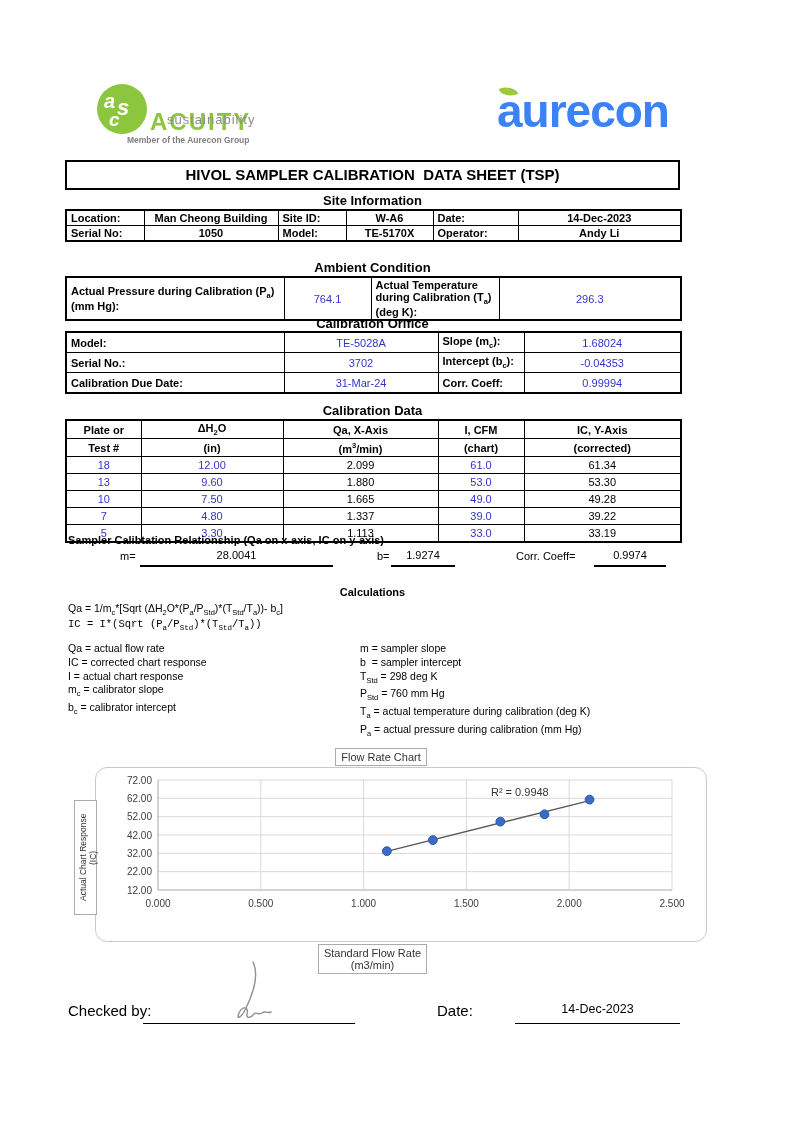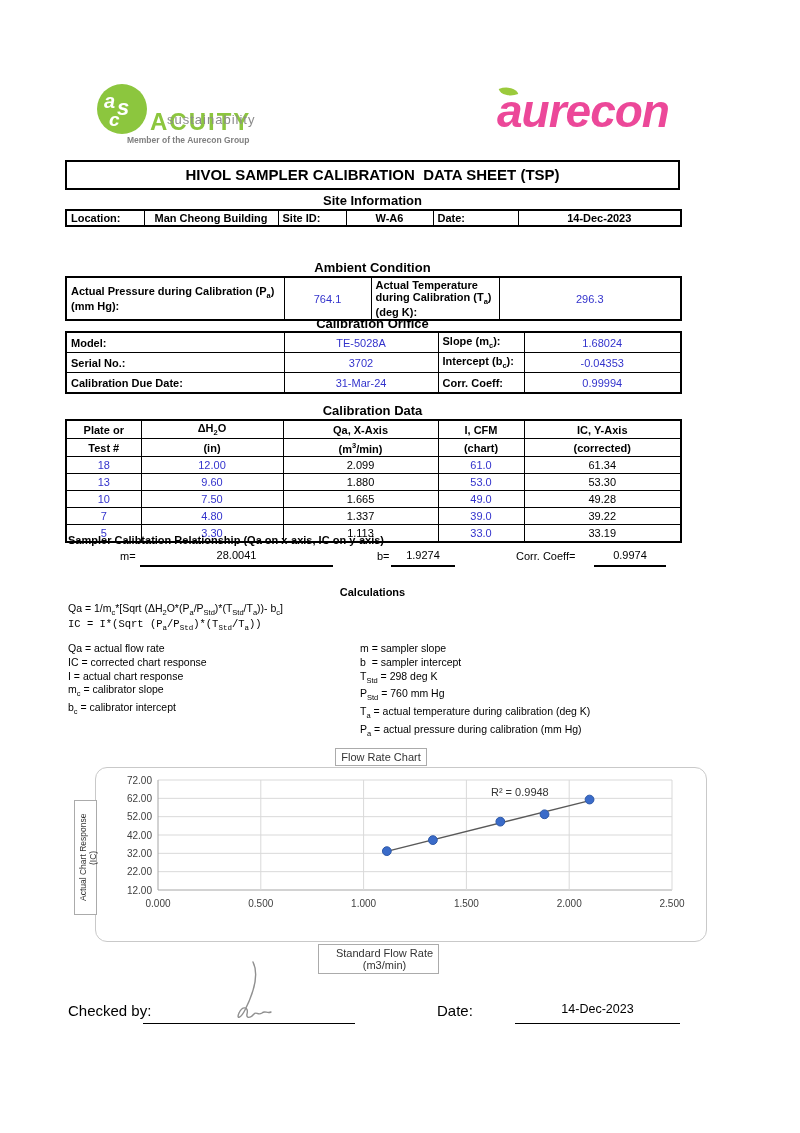--- a/index.html
+++ b/index.html
@@ -8,21 +8,21 @@
 
   
   .acuity-circle{position:absolute;left:97px;top:84px;width:50px;height:50px;border-radius:50%;background:#8CC63E;}
   .acuity-circle span{position:absolute;color:#fff;font-weight:bold;font-style:italic;line-height:1;}
   .acuity-a{left:7px;top:7px;font-size:20px;}
   .acuity-s{left:20px;top:13px;font-size:22px;}
   .acuity-c{left:12px;top:26px;font-size:19px;}
   .acuity-name{position:absolute;left:150px;top:88px;font-size:24px;font-weight:bold;letter-spacing:2px;color:#8CC63E;margin-top:20px;}
   .acuity-tag{position:absolute;left:167px;top:112px;font-size:13px;color:#8C8C8C;letter-spacing:1px;}
   .acuity-member{position:absolute;left:127px;top:135px;font-size:8.5px;font-weight:bold;color:#808080;}
-  .aurecon{position:absolute;left:497px;top:88px;font-size:46px;font-weight:bold;color:#ec4899;letter-spacing:-1px;line-height:1;font-style:italic;}
+  .aurecon{position:absolute;left:497px;top:88px;font-size:46px;font-weight:bold;color:#3b82f6;letter-spacing:-1px;line-height:1;}
   .aurecon-leaf{position:absolute;left:500px;top:86px;width:17px;height:11px;background:#9BCA3C;border-radius:0 100% 0 100%;transform:rotate(-18deg);}
 
   
   .title-box{position:absolute;left:65px;top:160px;width:611px;height:26px;border:2px solid #000;text-align:center;font-size:15px;font-weight:bold;line-height:26px;white-space:pre-wrap;}
   .sec-head{position:absolute;left:65px;width:615px;text-align:center;font-weight:bold;font-size:13px;}
 
   
   table.sheet{border-collapse:collapse;table-layout:fixed;width:615px;border:2px solid #000;}
   table.sheet td{border:1px solid #000;font-size:11px;padding:1px 4px;overflow:hidden;}
   .lbl{font-weight:bold;text-align:left;}
@@ -90,20 +90,28 @@
         <col style="width:163px">
       </colgroup>
     <tbody>
         <tr>
       <td class="lbl">Location:</td>
       <td class="val">Man Cheong Building</td>
       <td class="lbl">Site ID:</td>
       <td class="val">W-A6</td>
       <td class="lbl">Date:</td>
       <td class="val">14-Dec-2023</td>
+    </tr>
+    <tr>
+      <td class="lbl">Serial No:</td>
+      <td class="val">1050</td>
+      <td class="lbl">Model:</td>
+      <td class="val">TE-5170X</td>
+      <td class="lbl">Operator:</td>
+      <td class="val">Andy Li</td>
     </tr>
   </tbody>
     </table>
 
   <div class="sec-head" style="top:260px;">Ambient Condition</div>
   <table class="sheet abs" style="left:65px;top:276px;height:36px;">
     <colgroup>
         <col style="width:218px">
         <col style="width:87px">
         <col style="width:128px">
@@ -272,21 +280,21 @@
       <line x1="572" x2="572" y1="8" y2="118" stroke="#D9D9D9" stroke-width="1"></line>
       <text x="572" y="135" text-anchor="middle" font-size="10" fill="#404040">2.500</text>
       <line x1="284.7768" y1="79.83747578333333" x2="493.66640000000007" y2="27.67517218333333" stroke="#595959" stroke-width="1.4"></line>
       <circle cx="286.8328" cy="79.15166666666667" r="4.4" fill="#3A6BC9" stroke="#2E59A8" stroke-width="1"></circle>
       <circle cx="332.88719999999995" cy="68.09666666666666" r="4.4" fill="#3A6BC9" stroke="#2E59A8" stroke-width="1"></circle>
       <circle cx="400.324" cy="49.65333333333332" r="4.4" fill="#3A6BC9" stroke="#2E59A8" stroke-width="1"></circle>
       <circle cx="444.528" cy="42.283333333333346" r="4.4" fill="#3A6BC9" stroke="#2E59A8" stroke-width="1"></circle>
       <circle cx="489.55440000000004" cy="27.543333333333337" r="4.4" fill="#3A6BC9" stroke="#2E59A8" stroke-width="1"></circle>
       <text x="419.856" y="23.583333333333343" text-anchor="middle" font-size="11" fill="#333">R² = 0.9948</text>
     </svg>
-  <div class="mini-box" style="left:318px;top:944px;width:107px;height:26px;padding-top:2px;padding-left:12px;">
+  <div class="mini-box" style="left:318px;top:944px;width:107px;height:26px;padding-top:2px;">
     <div>Standard Flow Rate</div>
     <div>(m3/min)</div>
   </div>
 
   <div class="footer-label serif" style="left:68px;top:1002px;">Checked by:</div>
   <div class="footer-line" style="left:143px;top:1007px;width:212px;height:16px;"></div>
   <svg class="abs" style="left:205px;top:956px;" width="100" height="70" viewBox="0 0 100 70">
     <path d="M 48 6 C 54 18, 50 34, 40 54 C 36 62, 31 64, 34 57 C 37 50, 44 50, 42 58 C 41 62, 45 63, 49 58 C 51 55, 53 60, 57 57 C 60 54, 62 58, 66 56" fill="none" stroke="#909090" stroke-width="1.4" stroke-linecap="round"></path>
   </svg>
   <div class="footer-label serif" style="left:437px;top:1002px;">Date:</div>

